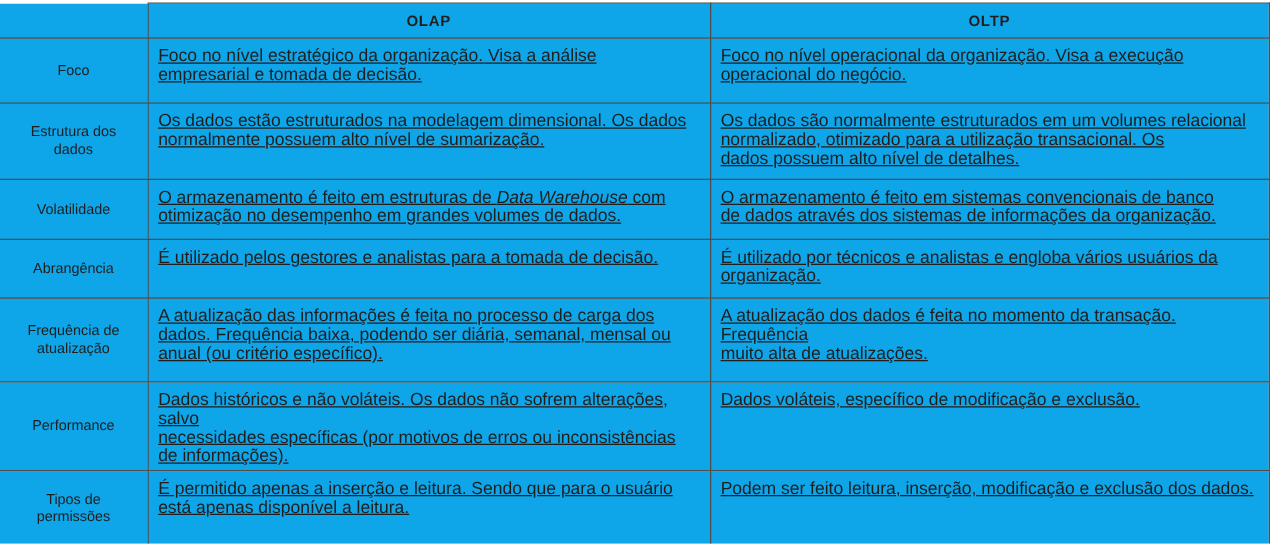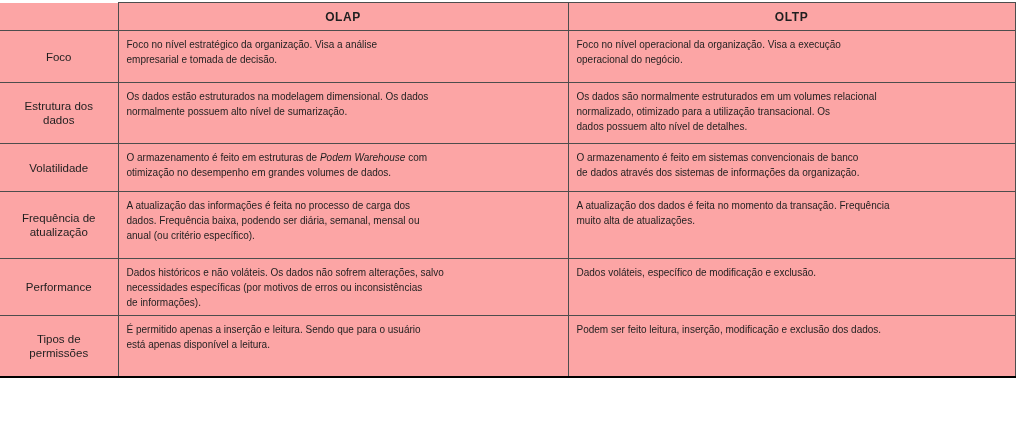--- a/index.html
+++ b/index.html
@@ -20,21 +20,21 @@
     top: 2px;
     left: 0;
     width: 1015px;
     border-collapse: collapse;
     table-layout: fixed;
     color: #1f1f1f;
   }
   table.cmp th, table.cmp td {
     border: 1px solid #4d4d4d;
     padding: 0;
-    background: #fca5a5;
+    background: #0ea5e9;
   }
   
   thead th {
     font-size: 12px;
     font-weight: bold;
     letter-spacing: 0.6px;
     text-align: center;
     vertical-align: middle;
     border-bottom: 2px solid #454545;
   }
@@ -48,26 +48,27 @@
     font-weight: normal;
     font-size: 11.5px;
     line-height: 14px;
     text-align: center;
     vertical-align: middle;
     white-space: pre-line;
     padding: 16px 4px;
   }
   
   tbody td.content {
-    font-size: 10px;
+    font-size: 14px;
     line-height: 15px;
     text-align: left;
     vertical-align: top;
     padding: 6px 7px 4px 8px;
     white-space: pre-line;
+    text-decoration: underline;
   }
   
   tbody tr.last th, tbody tr.last td {
     border-bottom: 2px solid #000000;
   }
 </style>
 </head>
 <body>
 
 <div class="stage">
@@ -96,24 +97,30 @@
         <th class="rlabel">Estrutura dos
 dados</th>
         <td class="content">Os dados estão estruturados na modelagem dimensional. Os dados
 normalmente possuem alto nível de sumarização.</td>
         <td class="content">Os dados são normalmente estruturados em um volumes relacional
 normalizado, otimizado para a utilização transacional. Os
 dados possuem alto nível de detalhes.</td>
       </tr>
       <tr style="height:48px">
         <th class="rlabel">Volatilidade</th>
-        <td class="content">O armazenamento é feito em estruturas de <i>Podem Warehouse</i> com
+        <td class="content">O armazenamento é feito em estruturas de <i>Data Warehouse</i> com
 otimização no desempenho em grandes volumes de dados.</td>
         <td class="content">O armazenamento é feito em sistemas convencionais de banco
 de dados através dos sistemas de informações da organização.</td>
+      </tr>
+      <tr style="height:40px">
+        <th class="rlabel">Abrangência</th>
+        <td class="content">É utilizado pelos gestores e analistas para a tomada de decisão.</td>
+        <td class="content">É utilizado por técnicos e analistas e engloba vários usuários da
+organização.</td>
       </tr>
       <tr style="height:67px">
         <th class="rlabel">Frequência de
 atualização</th>
         <td class="content">A atualização das informações é feita no processo de carga dos
 dados. Frequência baixa, podendo ser diária, semanal, mensal ou
 anual (ou critério específico).</td>
         <td class="content">A atualização dos dados é feita no momento da transação. Frequência
 muito alta de atualizações.</td>
       </tr>

